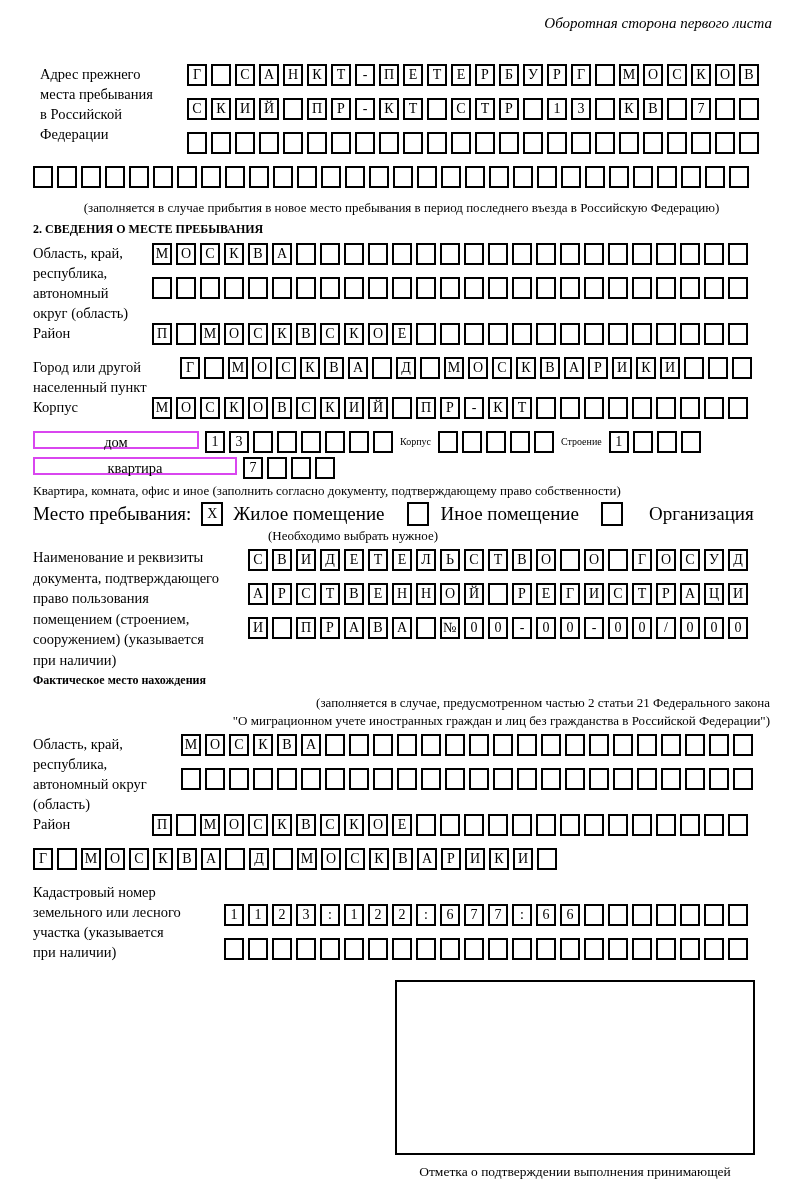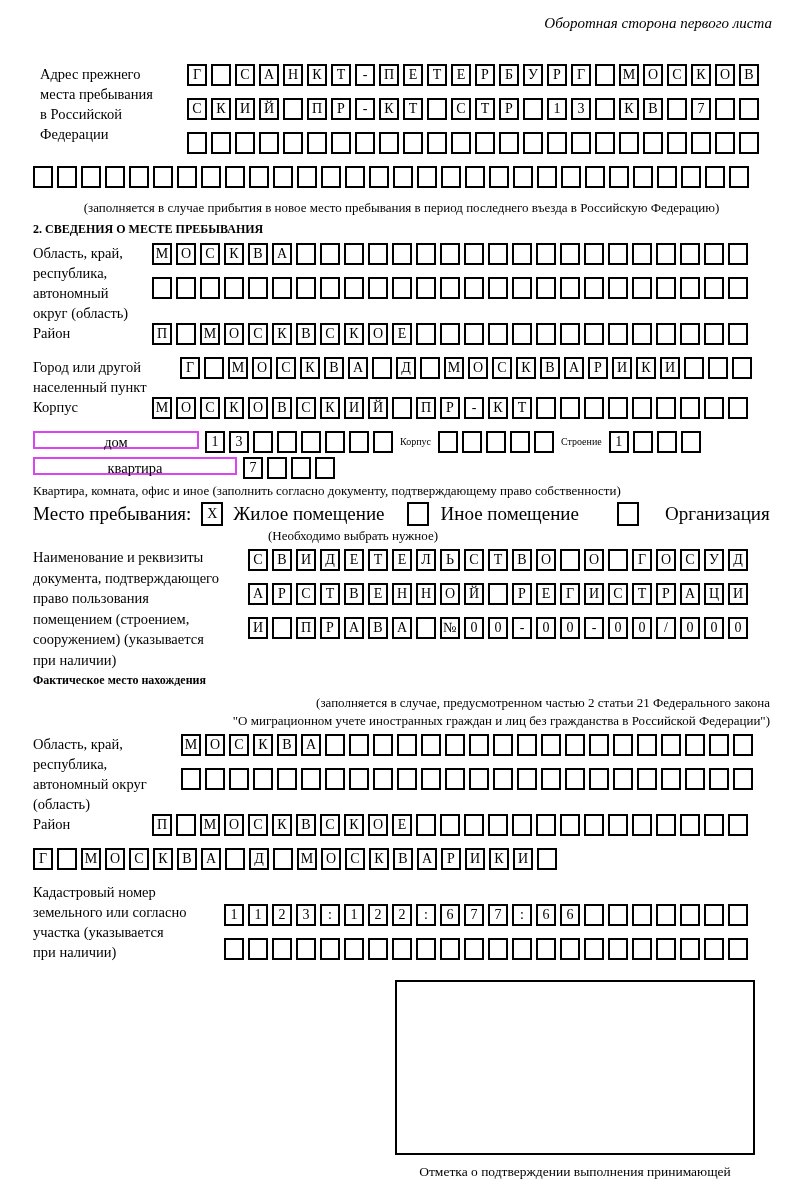--- a/index.html
+++ b/index.html
@@ -111,21 +111,21 @@
   <div class="boxrow" style="height:22px;">
     <span class="wide-box wb-flat">квартира</span><span><span class="cb">7</span><span class="cb"></span><span class="cb"></span><span class="cb"></span></span>
   </div>
   <div class="caption mb2">Квартира, комната, офис и иное (заполнить согласно документу, подтверждающему право собственности)</div>
 
   <div class="stayrow">
     <span class="stay-lbl" style="margin-right:10px;">Место пребывания:</span>
     <span class="chk">X</span>
     <span class="stay-lbl" style="margin-left:10px;margin-right:22px;">Жилое помещение</span>
     <span class="chk"></span>
-    <span class="stay-lbl" style="margin-left:12px;margin-right:38px;">Иное помещение</span>
+    <span class="stay-lbl" style="margin-left:12px;margin-right:22px;">Иное помещение</span>
     <span class="chk"></span>
     <span class="stay-lbl" style="margin-left:26px;">Организация</span>
   </div>
   <div class="caption" style="width:640px;text-align:center;margin-bottom:3px;">(Необходимо выбрать нужное)</div>
 
   <div class="frow">
     <div class="label w-doc" style="line-height:20.5px;">Наименование и реквизиты
 документа, подтверждающего
 право пользования
 помещением (строением,
@@ -157,21 +157,21 @@
     <div class="label w-sm">Район</div>
     <div class="boxrow"><span class="cb">П</span><span class="cb"></span><span class="cb">М</span><span class="cb">О</span><span class="cb">С</span><span class="cb">К</span><span class="cb">В</span><span class="cb">С</span><span class="cb">К</span><span class="cb">О</span><span class="cb">Е</span><span class="cb"></span><span class="cb"></span><span class="cb"></span><span class="cb"></span><span class="cb"></span><span class="cb"></span><span class="cb"></span><span class="cb"></span><span class="cb"></span><span class="cb"></span><span class="cb"></span><span class="cb"></span><span class="cb"></span><span class="cb"></span></div>
   </div>
 
   <div class="frow">
     <div class="boxrow"><span class="cb">Г</span><span class="cb"></span><span class="cb">М</span><span class="cb">О</span><span class="cb">С</span><span class="cb">К</span><span class="cb">В</span><span class="cb">А</span><span class="cb"></span><span class="cb">Д</span><span class="cb"></span><span class="cb">М</span><span class="cb">О</span><span class="cb">С</span><span class="cb">К</span><span class="cb">В</span><span class="cb">А</span><span class="cb">Р</span><span class="cb">И</span><span class="cb">К</span><span class="cb">И</span><span class="cb"></span></div>
   </div>
 
   <div class="frow">
     <div class="label w-factcity">Кадастровый номер
-земельного или согласно
+земельного или лесного
 участка (указывается
 при наличии)</div>
     <div class="boxcol" style="padding-top:22px;">
       <div class="boxrow"><span class="cb">1</span><span class="cb">1</span><span class="cb">2</span><span class="cb">3</span><span class="cb">:</span><span class="cb">1</span><span class="cb">2</span><span class="cb">2</span><span class="cb">:</span><span class="cb">6</span><span class="cb">7</span><span class="cb">7</span><span class="cb">:</span><span class="cb">6</span><span class="cb">6</span><span class="cb"></span><span class="cb"></span><span class="cb"></span><span class="cb"></span><span class="cb"></span><span class="cb"></span><span class="cb"></span></div>
       <div class="boxrow"><span class="cb"></span><span class="cb"></span><span class="cb"></span><span class="cb"></span><span class="cb"></span><span class="cb"></span><span class="cb"></span><span class="cb"></span><span class="cb"></span><span class="cb"></span><span class="cb"></span><span class="cb"></span><span class="cb"></span><span class="cb"></span><span class="cb"></span><span class="cb"></span><span class="cb"></span><span class="cb"></span><span class="cb"></span><span class="cb"></span><span class="cb"></span><span class="cb"></span></div>
     </div>
   </div>
 
   <div class="stamp-wrap">
     <div class="stamp-box"></div>

